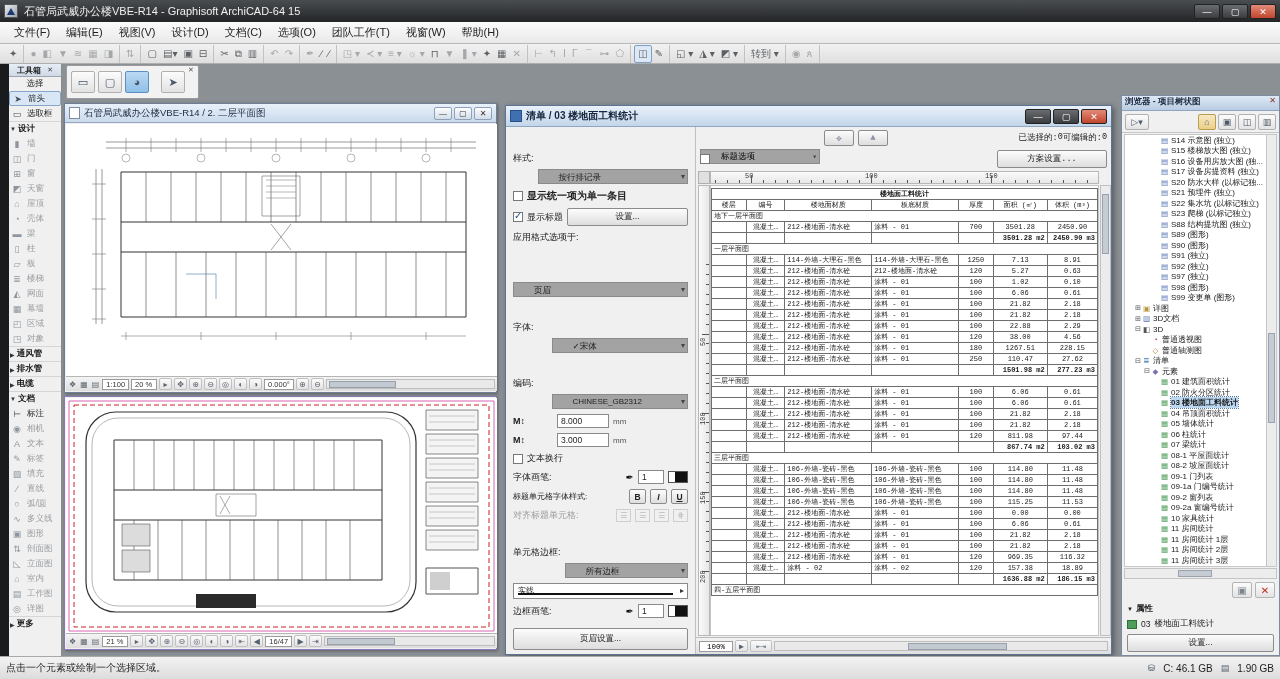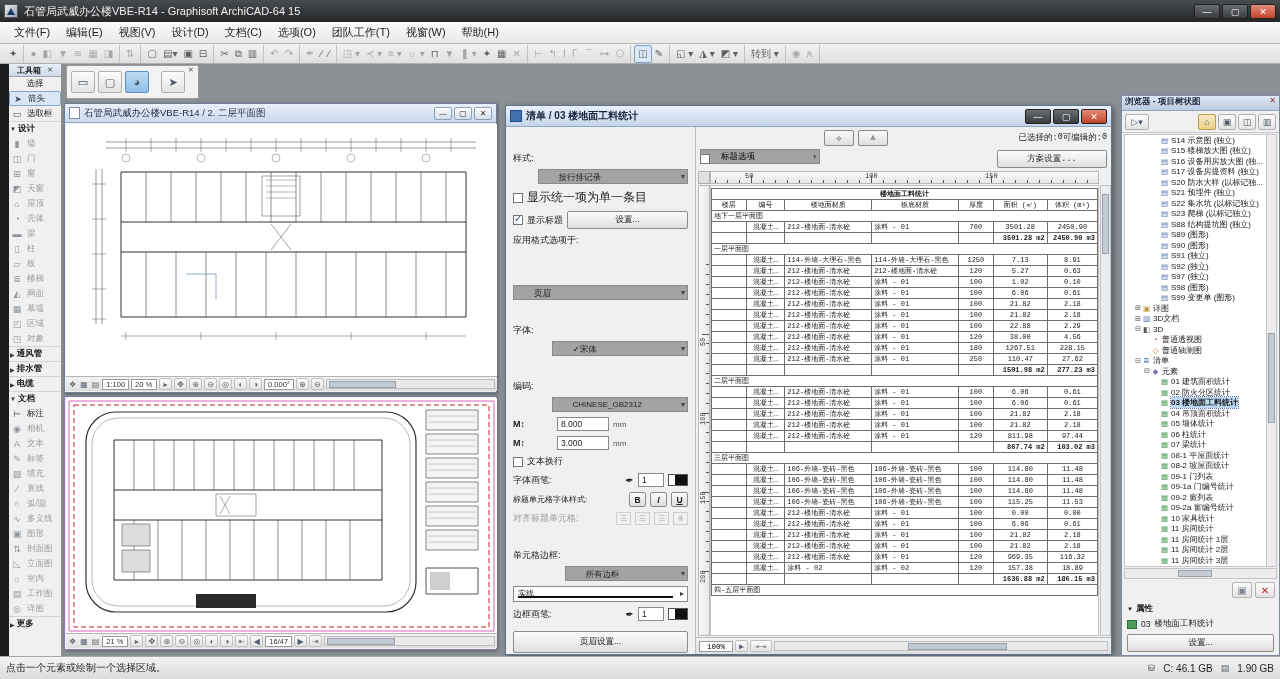--- a/index.html
+++ b/index.html
@@ -669,21 +669,21 @@
         </div>
     </div>
     <div id="dlg-body">
       <div id="dlg-left">
         <div class="drow">
           <span class="dlabel">样式:</span>
           <div class="combo grow"><span>按行排记录</span></div>
         </div>
         <div class="drow">
           <span class="cb"></span>
-          <span style="font-size:12px;">显示统一项为单一条目</span>
+          <span style="font-size:10px;font-weight:bold;">显示统一项为单一条目</span>
         </div>
         <div class="drow">
           <span class="cb checked"></span>
           <span>显示标题</span>
           <div class="btn grow">设置...</div>
         </div>
         <div class="drow" style="margin-bottom:2px;">
           <span class="dlabel">应用格式选项于:</span>
         </div>
         <div class="drow">

